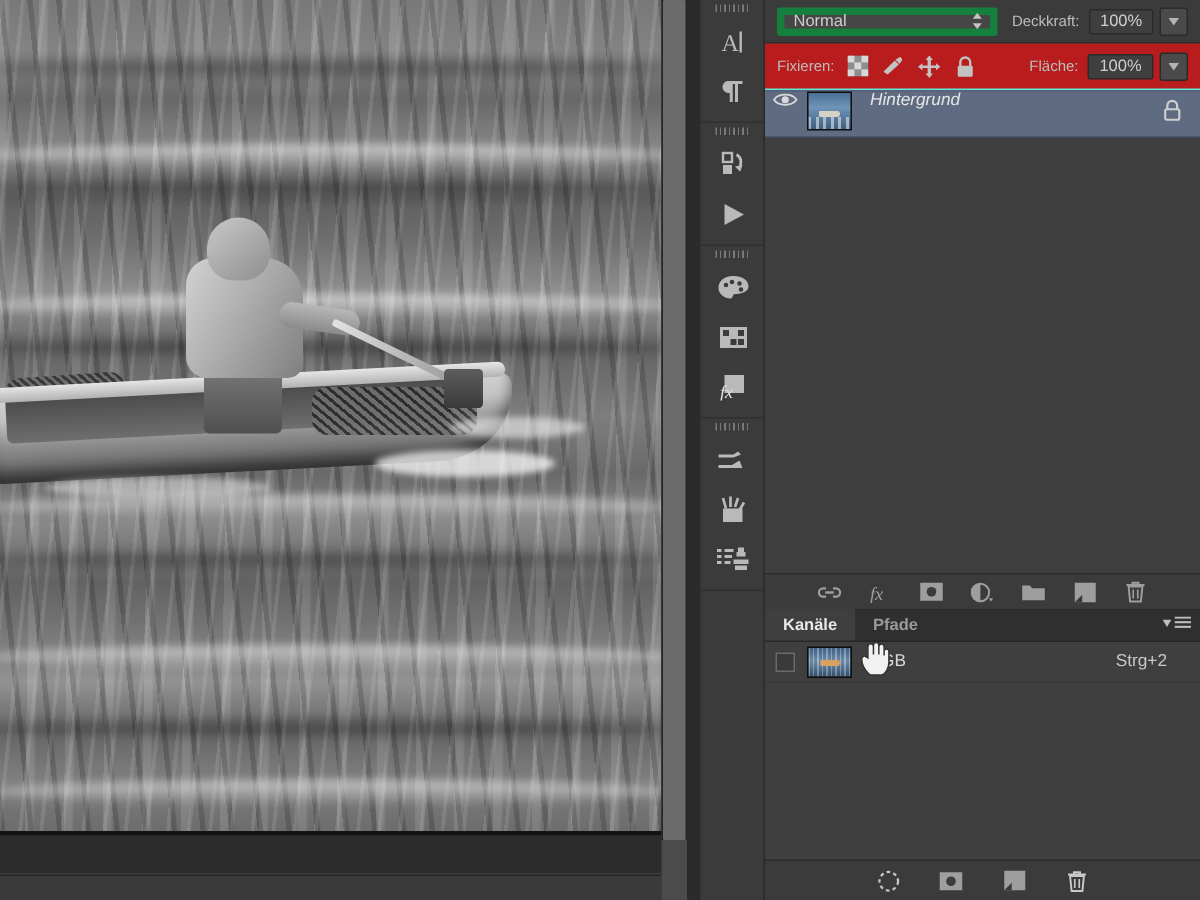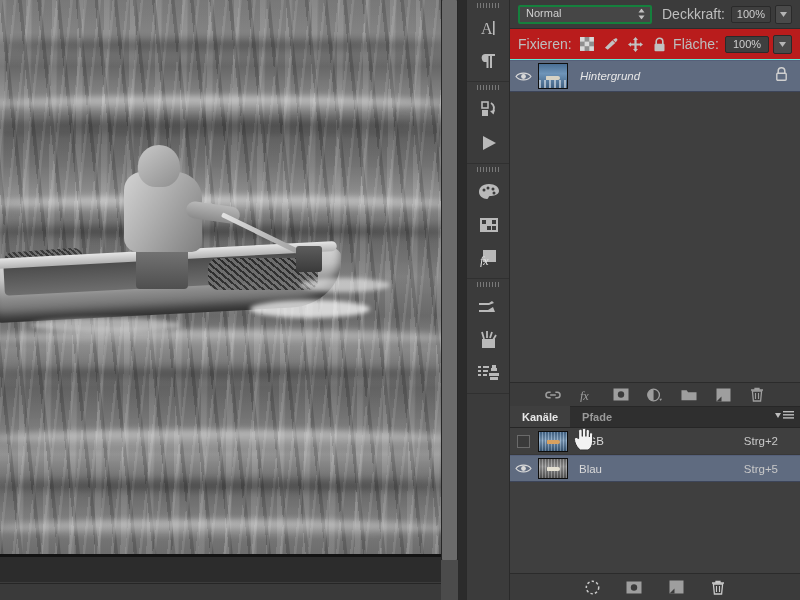--- a/index.html
+++ b/index.html
@@ -189,29 +189,29 @@
 
   
   .blend-row {
     position: absolute; left: 0; top: 0; width: 290px; height: 29px;
     background: #3b3b3b;
     border-bottom: 1px solid #2c2c2c;
     display: flex; align-items: center; padding: 0 8px;
   }
   .combo {
     position: relative; width: 148px; height: 19px;
-    background: #464646; border: 2px solid #15803d; border-radius: 2px;
-    display: flex; align-items: flex-start; padding-left: 6px;
+    background: #464646; border: 5px solid #15803d; border-radius: 2px;
+    display: flex; align-items: center; padding-left: 6px;
     color: #cfcfcf; font-size: 11px;
   }
   .combo .arrows {
     position: absolute; right: 5px; top: 50%; transform: translateY(-50%);
     width: 7px; height: 11px;
   }
-  .lbl { color: #bdbdbd; font-size: 14px; margin-left: 10px; white-space: nowrap; }
+  .lbl { color: #bdbdbd; font-size: 10px; margin-left: 10px; white-space: nowrap; }
   .numbox {
     width: 44px; height: 17px; margin-left: 6px;
     background: #3f3f3f; border: 1px solid #2a2a2a; border-radius: 2px;
     color: #cfcfcf; font-size: 11px; text-align: center; line-height: 15px;
   }
   .stepper {
     width: 19px; height: 19px; margin-left: 4px;
     background: #4a4a4a; border: 1px solid #2a2a2a; border-radius: 2px;
     display: flex; align-items: center; justify-content: center;
   }
@@ -225,21 +225,21 @@
   .fx-icons .fi { width: 15px; height: 15px; display:flex; align-items:center; justify-content:center; cursor:pointer; }
 
   
   .layers-list {
     position: absolute; left: 0; top: 60px; width: 290px; height: 323px;
     background: #3f3f3f;
     border-bottom: 1px solid #2b2b2b;
   }
   .layer-row {
     position: relative; height: 32px; width: 290px;
-    display: flex; align-items: center;
+    display: flex; align-items: flex-start;
     background: #5f6b80;
     border-top: 1px solid #55607a;
     border-bottom: 1px solid #3d4559;
   }
   .eye-cell { width: 26px; display:flex; align-items:center; justify-content:center; cursor:pointer; }
   .layer-thumb {
     width: 30px; height: 26px; margin-left: 2px;
     border: 1px solid #101010;
     background: linear-gradient(180deg,#4a6f95 0%, #6e94b8 40%, #3f5f80 100%);
     position: relative; overflow: hidden;
@@ -639,34 +639,20 @@
           <span class="chan-thumb rgb">
             <span class="noise"></span>
             <span class="mini-boat"></span>
           </span>
           <span class="chan-name">RGB</span>
           <span class="chan-key">Strg+2</span>
         </div>
 
 
 
-        <div class="chan-row selected">
-          <span class="chan-eye">
-            <svg width="17" height="11" viewBox="0 0 17 11">
-              <path d="M1 5.5 C4 1 13 1 16 5.5 C13 10 4 10 1 5.5 Z" fill="none" stroke="#d9d9d9" stroke-width="1.2"></path>
-              <circle cx="8.5" cy="5.5" r="2.4" fill="#d9d9d9"></circle>
-            </svg>
-          </span>
-          <span class="chan-thumb gray">
-            <span class="noise"></span>
-            <span class="mini-boat"></span>
-          </span>
-          <span class="chan-name">Blau</span>
-          <span class="chan-key">Strg+5</span>
-        </div>
 
       </div>
 
       <div class="chan-footer">
         <span class="ft">
           <svg width="15" height="15" viewBox="0 0 15 15">
             <circle cx="7.5" cy="7.5" r="6.2" fill="none" stroke="#c9c9c9" stroke-width="1.5" stroke-dasharray="2.4 2.2"></circle>
           </svg>
         </span>
         <span class="ft">

